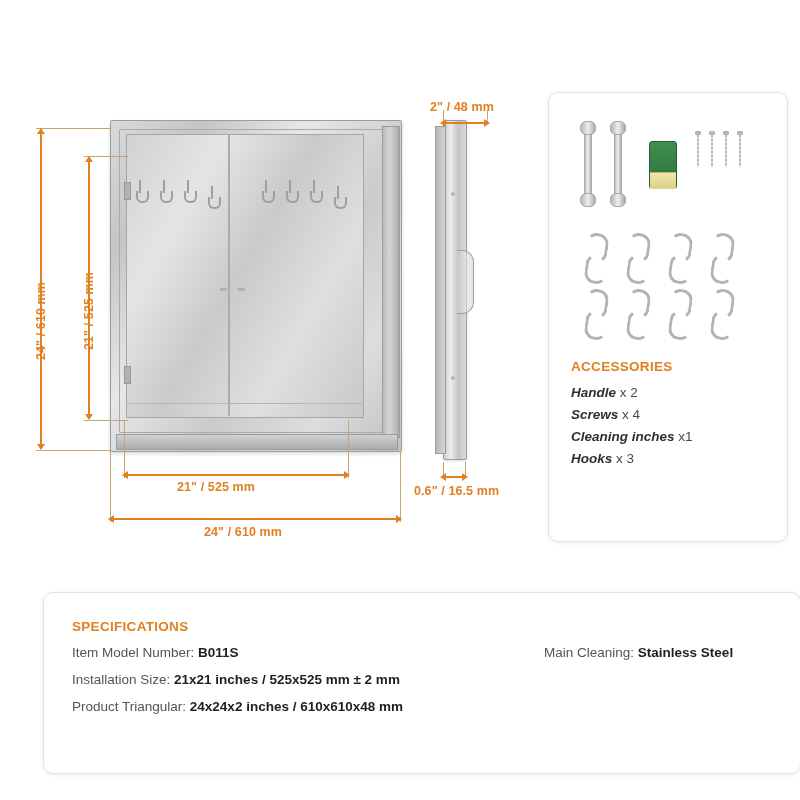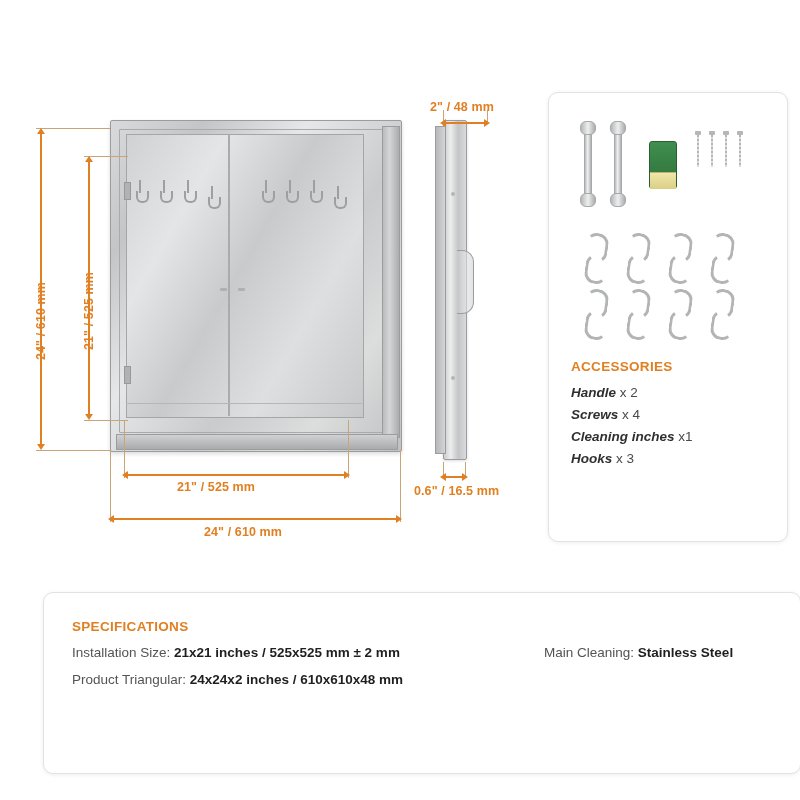--- a/index.html
+++ b/index.html
@@ -272,20 +272,24 @@
         <span class="acc-qty">x 3</span>
       </div>
     </div>
   </div>
 
   <div class="abs" id="spec-card">
     <div class="spec-title">SPECIFICATIONS</div>
 
     <div class="spec-col-left">
       <div class="spec-row">
+        <span>Item Model Number:</span>
+        <b>B011S</b>
+      </div>
+      <div class="spec-row">
         <span>Installation Size:</span>
         <b>21x21 inches / 525x525 mm ± 2 mm</b>
       </div>
       <div class="spec-row">
         <span>Product Triangular:</span>
         <b>24x24x2 inches / 610x610x48 mm</b>
       </div>
     </div>
 
     <div class="spec-col-right">

